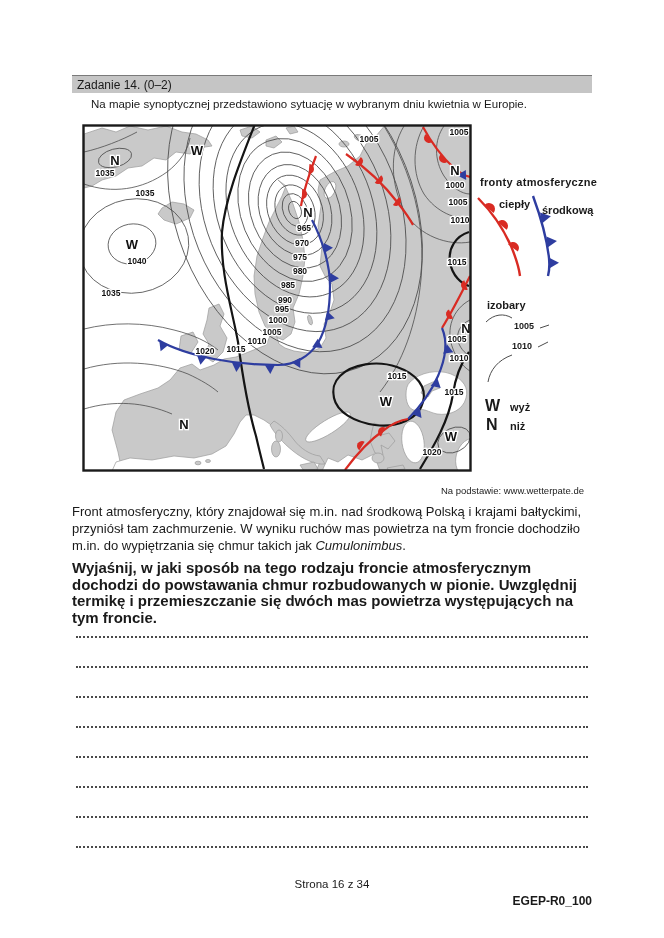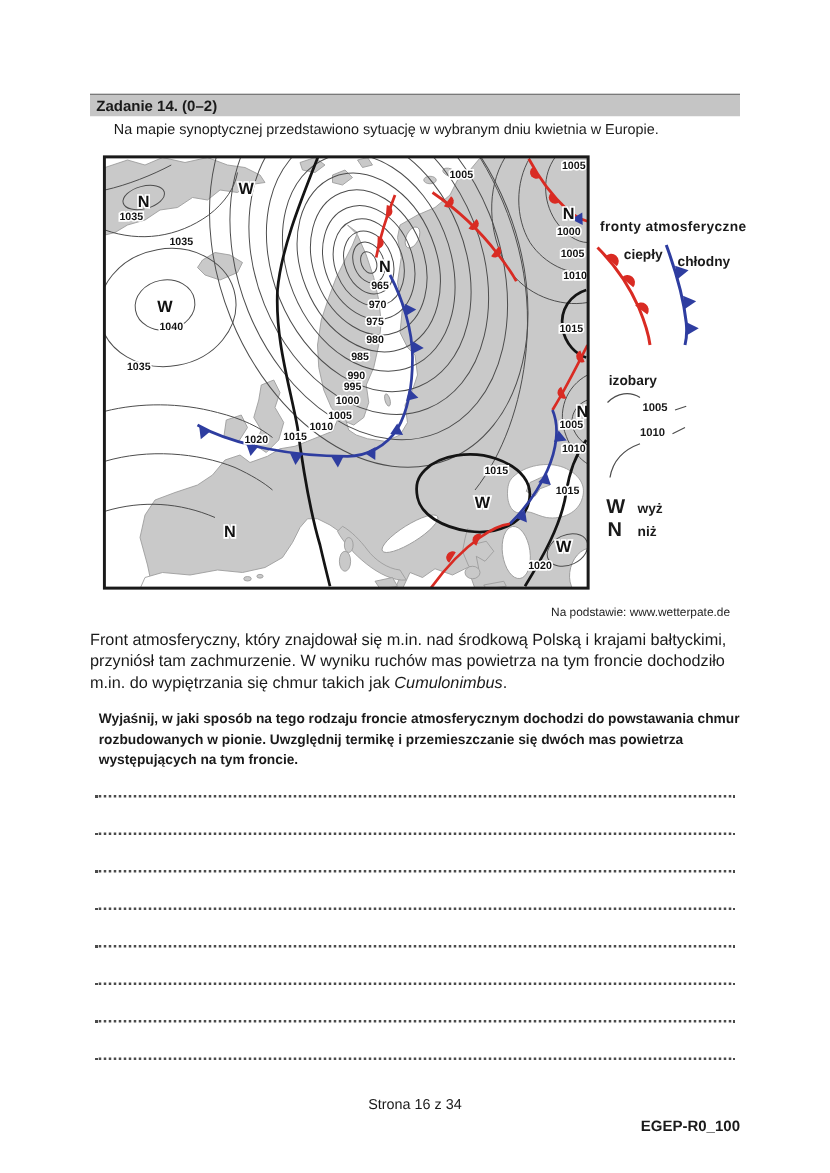--- a/index.html
+++ b/index.html
@@ -1,38 +1,38 @@
 <!DOCTYPE html>
 <html><head>
 <meta charset="utf-8">
 <style>
   html,body{margin:0;padding:0;background:#ffffff;}
   .page{position:relative;width:664px;height:938px;background:#fff;
         font-family:"Liberation Sans",sans-serif;color:#1a1a1a;overflow:hidden;}
   .taskbar{position:absolute;left:72px;top:75px;width:520px;height:18px;background:#c5c5c5;
-           border-top:1px solid #7a7a7a;font-weight:bold;font-size:12px;line-height:18px;
+           border-top:1px solid #7a7a7a;font-weight:normal;font-size:12px;line-height:18px;
            padding-left:5px;box-sizing:border-box;}
   .intro{position:absolute;left:72px;top:97px;width:524px;font-size:11.5px;line-height:15px;padding-left:19px;}
   .map-wrap{position:absolute;left:82px;top:124px;width:390px;height:348px;}
   .legend-svg{position:absolute;left:470px;top:170px;}
   .lg{position:absolute;font-weight:bold;white-space:nowrap;}
   .lg-title{left:480px;top:176px;font-size:11px;letter-spacing:.3px;}
   .lg-warm{left:499px;top:198px;font-size:11px;}
   .lg-cold{left:542px;top:204px;font-size:11px;}
   .lg-iso{left:487px;top:299px;font-size:11px;}
   .lg-i1{left:514px;top:321px;font-size:9px;}
   .lg-i2{left:512px;top:341px;font-size:9px;}
   .lg-W{left:485px;top:397px;font-size:16px;}
   .lg-wyz{left:510px;top:401px;font-size:11px;text-align:center;}
   .lg-N{left:486px;top:416px;font-size:16px;}
   .lg-niz{left:510px;top:420px;font-size:11px;}
   .source{position:absolute;left:300px;top:476px;width:284px;text-align:right;font-size:9.5px;color:#222;margin-top:9px;}
   .para{position:absolute;left:72px;top:503px;width:520px;font-size:13px;line-height:17px;margin:0;}
-  .taskbold{position:absolute;left:72px;top:560px;width:522px;font-size:11px;line-height:16.5px;
-            font-weight:bold;margin:7px;}
+  .taskbold{position:absolute;left:72px;top:560px;width:522px;font-size:15px;line-height:16.5px;
+            font-weight:bold;margin:0;}
   .answers{position:absolute;left:76px;top:608px;width:512px;}
   .ansline{height:28px;border-bottom:2px dotted #4a4a4a;}
   .pagenum{position:absolute;left:72px;top:878px;width:520px;text-align:center;font-size:11.5px;}
   .doccode{position:absolute;left:392px;top:894px;width:200px;text-align:right;font-weight:bold;font-size:12px;}
   svg text{font-family:"Liberation Sans",sans-serif;}
 </style>
 </head>
 <body>
 
 <div class="page">
@@ -299,21 +299,21 @@
     </g>
     <g stroke="#4d4d4d" fill="none" stroke-width="1">
       <path d="M16,152 C24,144 34,143 42,148"></path>
       <path d="M70,158 L79,155"></path>
       <path d="M68,177 L78,172"></path>
       <path d="M18,212 C20,200 28,190 42,185"></path>
     </g>
   </svg>
   <span class="lg lg-title">fronty  atmosferyczne</span>
   <span class="lg lg-warm">ciepły</span>
-  <span class="lg lg-cold">chłodny</span>
+  <span class="lg lg-cold">środkową</span>
   <span class="lg lg-iso">izobary</span>
   <span class="lg lg-i1">1005</span>
   <span class="lg lg-i2">1010</span>
   <span class="lg lg-W">W</span>
   <span class="lg lg-wyz">wyż</span>
   <span class="lg lg-N">N</span>
   <span class="lg lg-niz">niż</span>
 
   <div class="source">Na podstawie: www.wetterpate.de</div>
 

